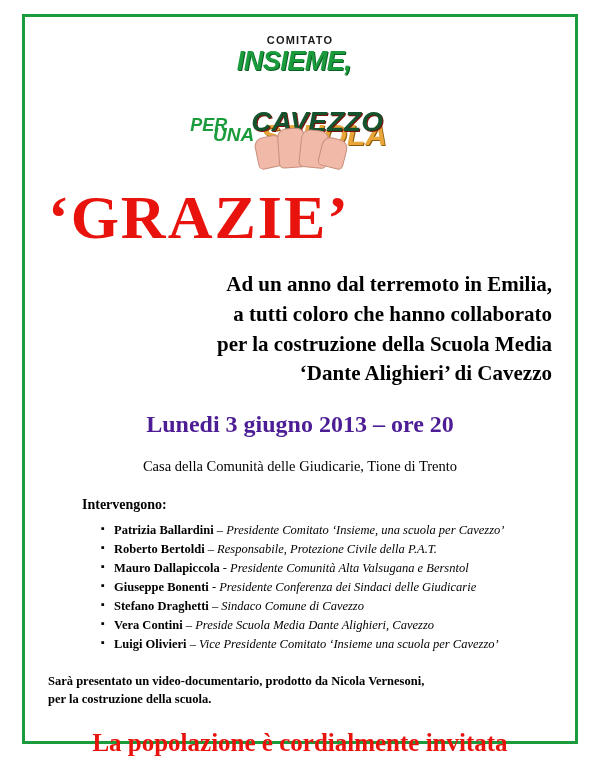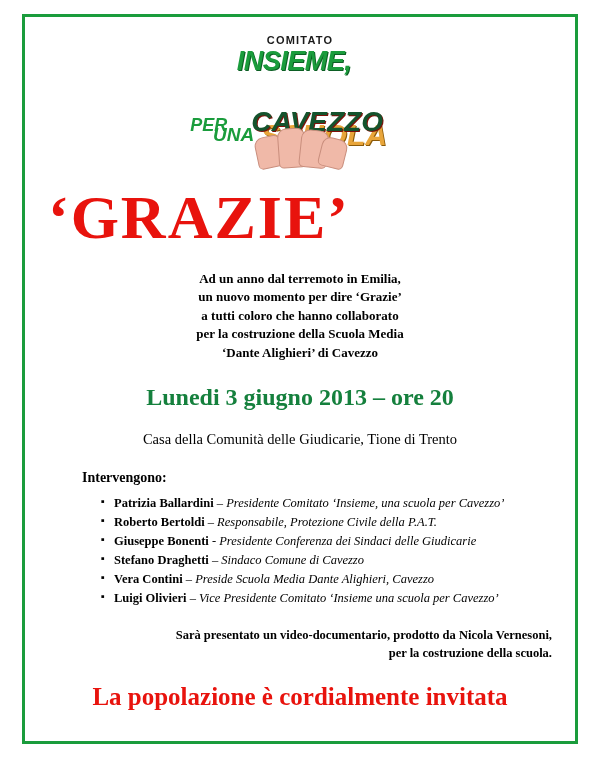--- a/index.html
+++ b/index.html
@@ -152,35 +152,35 @@
     font-family: "Liberation Serif", serif;
     font-weight: bold;
     font-size: 62px;
     letter-spacing: 2px;
     margin-top: 16px;
     line-height: 1;
   }
 
   
   .intro {
-    text-align: center;
+    text-align: right;
     margin-top: 22px;
     font-family: "Liberation Serif", serif;
     font-weight: bold;
-    font-size: 13px;
+    font-size: 21px;
     line-height: 1.42;
     color: #000;
   }
   .intro div { white-space: nowrap; }
 
   
   .date-line {
     text-align: center;
     margin-top: 22px;
-    color: #15803d;
+    color: #4c1d95;
     font-family: "Liberation Serif", serif;
     font-weight: bold;
     font-size: 24px;
   }
   .venue-line {
     text-align: center;
     margin-top: 20px;
     font-family: "Liberation Serif", serif;
     font-size: 14.5px;
     color: #000;
@@ -211,21 +211,21 @@
     left: -13px;
     top: -1px;
     font-size: 11px;
     color: #000;
   }
   .sp-name { font-weight: bold; }
   .sp-role { font-style: italic; }
 
   
   .note {
-    text-align: right;
+    text-align: left;
     margin-top: 18px;
     font-family: "Liberation Serif", serif;
     font-weight: bold;
     font-size: 12.5px;
     line-height: 1.45;
   }
   .invite {
     text-align: center;
     margin-top: 20px;
     color: #e8130d;
@@ -260,40 +260,43 @@
           <span class="hand h3"></span>
           <span class="hand h4"></span>
         </div>
       </div>
     </div>
 
     <div class="grazie">‘GRAZIE’</div>
 
     <div class="intro">
       <div>Ad un anno dal terremoto in Emilia,</div>
-      <div>un nuovo momento per dire ‘Grazie’</div>
       <div>a tutti coloro che hanno collaborato</div>
       <div>per la costruzione della Scuola Media</div>
       <div>‘Dante Alighieri’ di Cavezzo</div>
     </div>
 
     <div class="date-line">Lunedi 3 giugno 2013  –  ore 20</div>
     <div class="venue-line">Casa della Comunità delle Giudicarie, Tione di Trento</div>
 
     <div class="speakers-label">Intervengono:</div>
     <ul class="speakers">
       <li>
         <span class="sp-name">Patrizia Ballardini</span>
         <span class="sp-role">– Presidente Comitato ‘Insieme, una scuola per Cavezzo’</span>
       </li>
       <li>
         <span class="sp-name">Roberto Bertoldi</span>
         <span class="sp-role">– Responsabile, Protezione Civile della P.A.T.</span>
       </li>
       <li>
+        <span class="sp-name">Mauro Dallapiccola</span>
+        <span class="sp-role">- Presidente Comunità Alta Valsugana e Bersntol</span>
+      </li>
+      <li>
         <span class="sp-name">Giuseppe Bonenti</span>
         <span class="sp-role">- Presidente Conferenza dei Sindaci delle Giudicarie</span>
       </li>
       <li>
         <span class="sp-name">Stefano Draghetti</span>
         <span class="sp-role">– Sindaco Comune di Cavezzo</span>
       </li>
       <li>
         <span class="sp-name">Vera Contini</span>
         <span class="sp-role">– Preside Scuola Media Dante Alighieri, Cavezzo</span>

